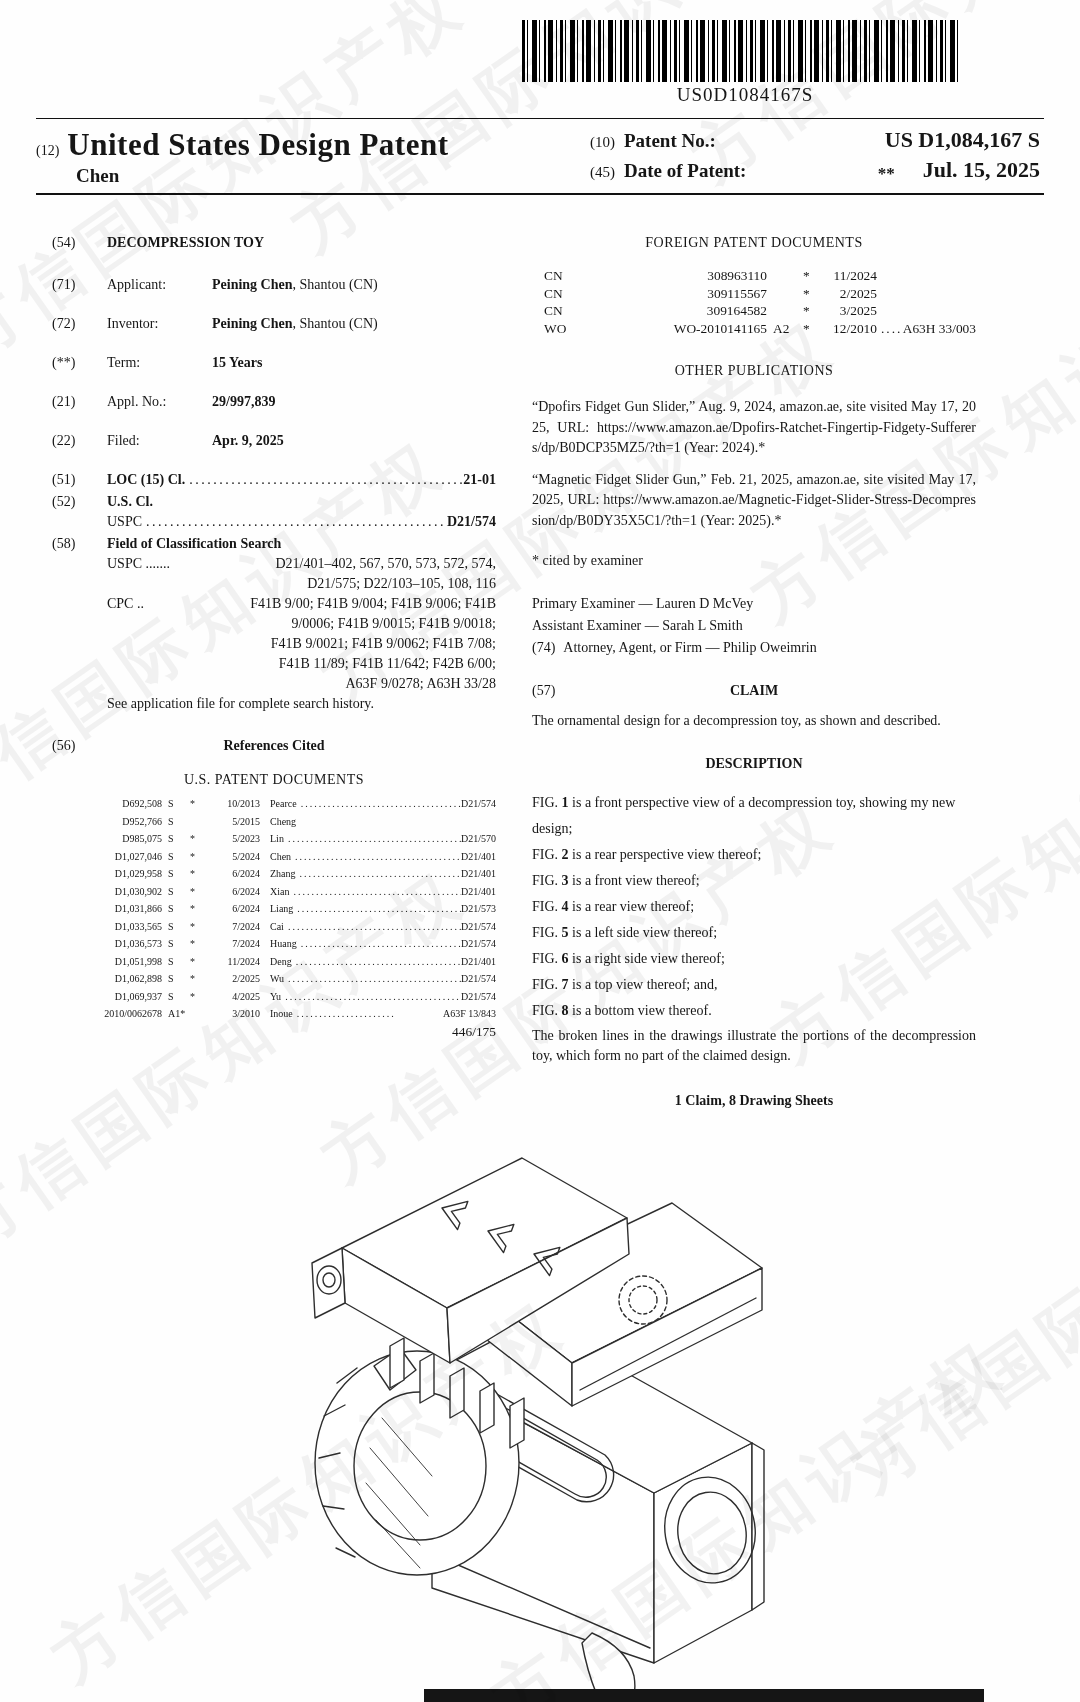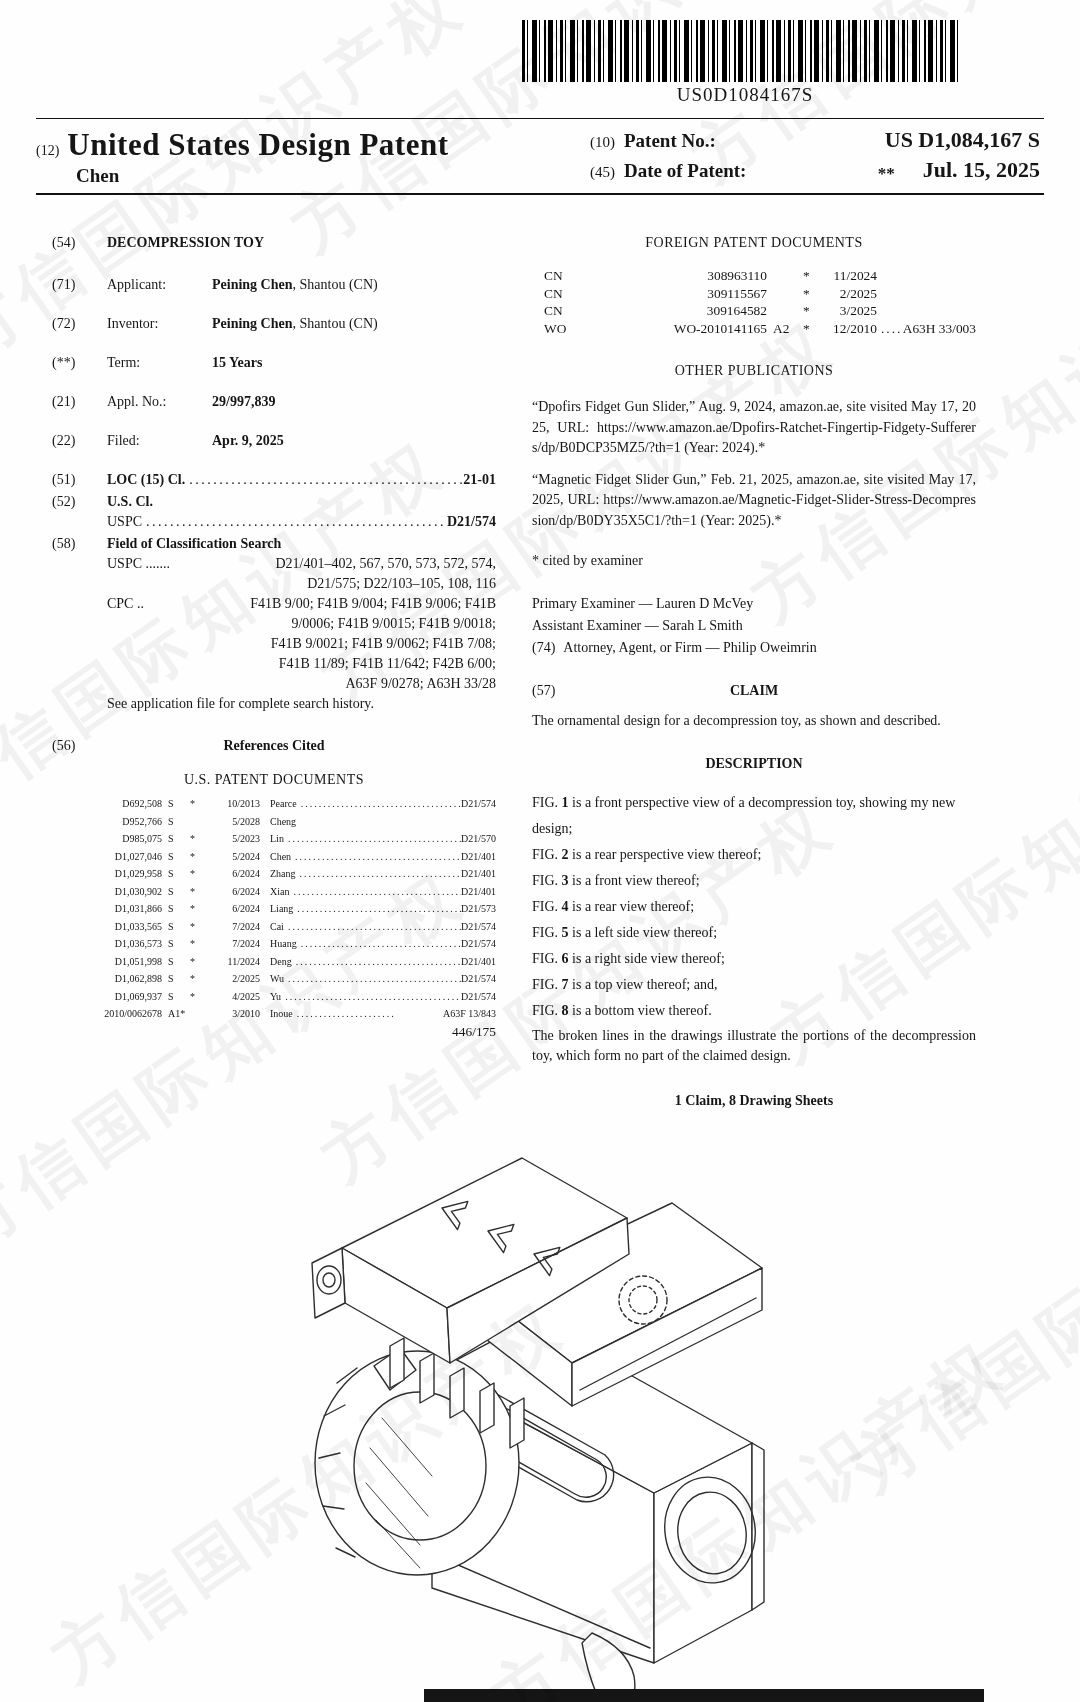--- a/index.html
+++ b/index.html
@@ -262,21 +262,21 @@
             <span class="c-date">10/2013</span>
             <span class="c-name">Pearce</span>
             <span class="c-dots">............................................</span>
             <span class="c-cls">D21/574</span>
           </div>
 
           <div class="pat-row">
             <span class="c-num">D952,766</span>
             <span class="c-kind">S</span>
             <span class="c-star"></span>
-            <span class="c-date">5/2028</span>
+            <span class="c-date">5/2015</span>
             <span class="c-name">Cheng</span>
             <span class="c-dots"></span>
             <span class="c-cls"></span>
           </div>
 
           <div class="pat-row">
             <span class="c-num">D985,075</span>
             <span class="c-kind">S</span>
             <span class="c-star">*</span>
             <span class="c-date">5/2023</span>

